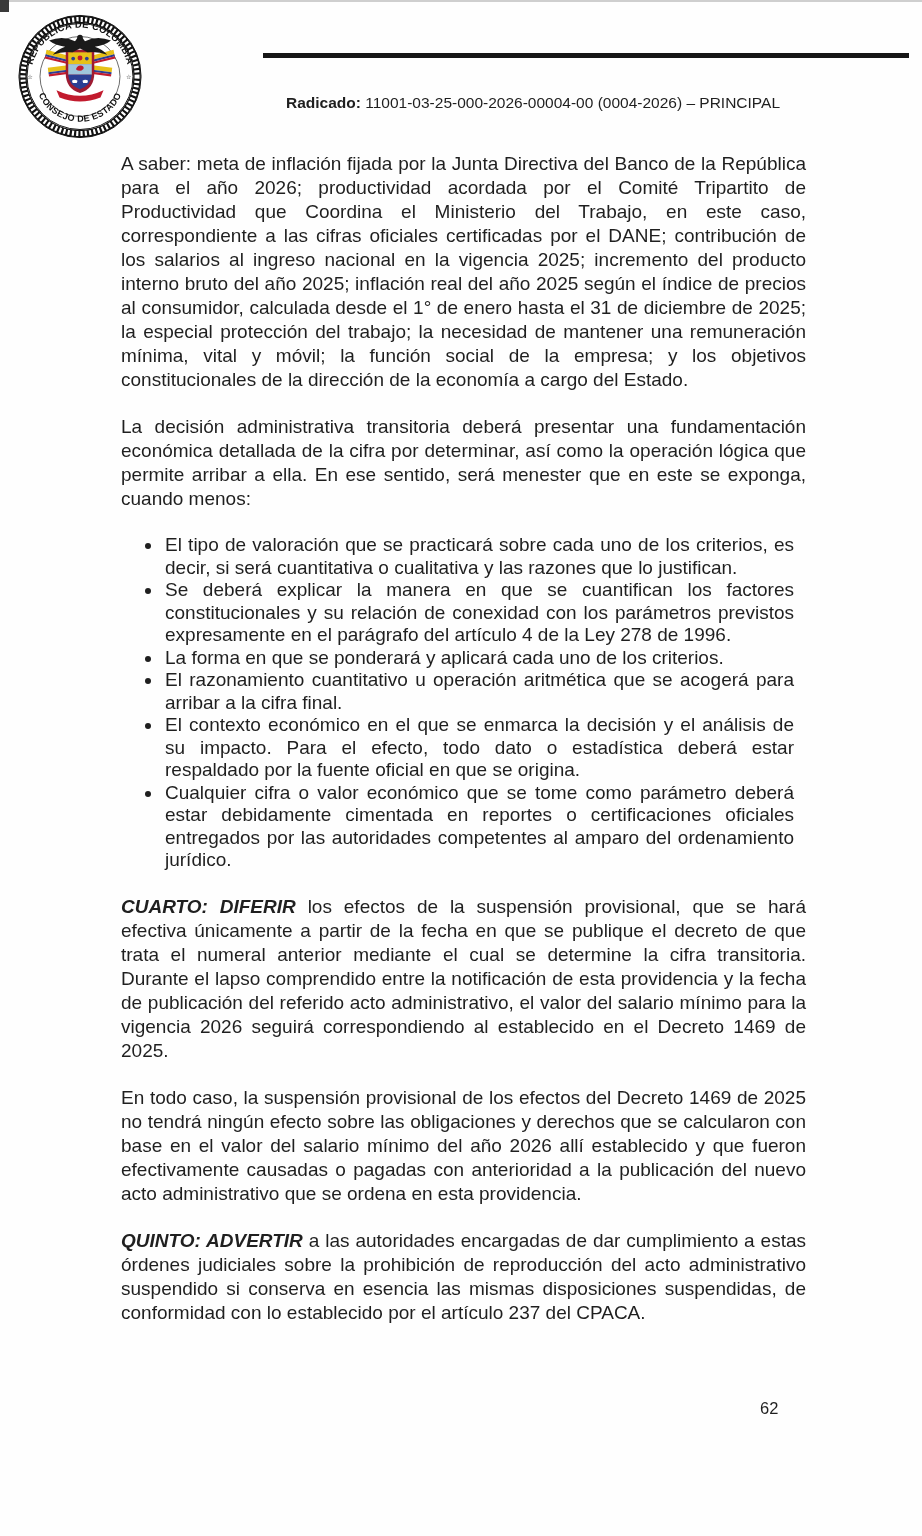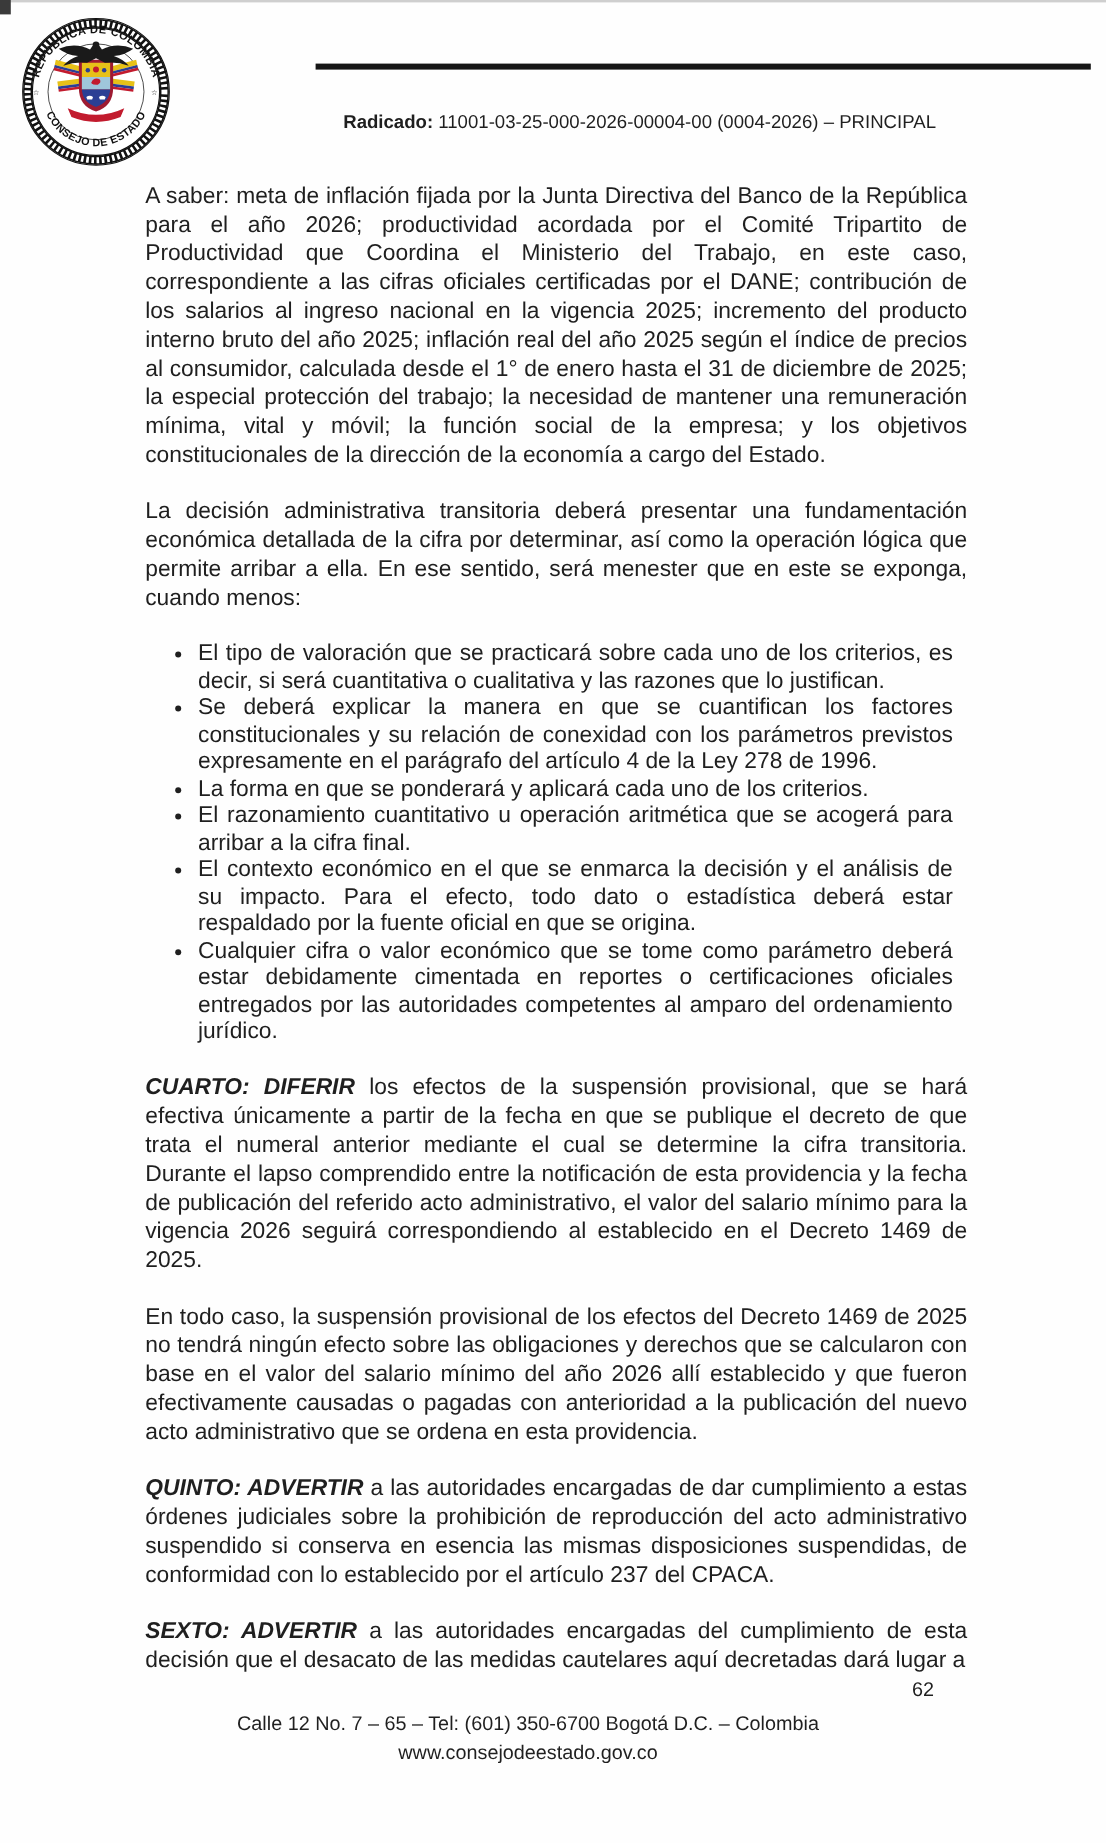--- a/index.html
+++ b/index.html
@@ -106,22 +106,17 @@
       <li>El tipo de valoración que se practicará sobre cada uno de los criterios, es decir, si será cuantitativa o cualitativa y las razones que lo justifican.</li>
       <li>Se deberá explicar la manera en que se cuantifican los factores constitucionales y su relación de conexidad con los parámetros previstos expresamente en el parágrafo del artículo 4 de la Ley 278 de 1996.</li>
       <li>La forma en que se ponderará y aplicará cada uno de los criterios.</li>
       <li>El razonamiento cuantitativo u operación aritmética que se acogerá para arribar a la cifra final.</li>
       <li>El contexto económico en el que se enmarca la decisión y el análisis de su impacto. Para el efecto, todo dato o estadística deberá estar respaldado por la fuente oficial en que se origina.</li>
       <li>Cualquier cifra o valor económico que se tome como parámetro deberá estar debidamente cimentada en reportes o certificaciones oficiales entregados por las autoridades competentes al amparo del ordenamiento jurídico.</li>
     </ul>
     <p><strong>CUARTO: DIFERIR</strong><span> los efectos de la suspensión provisional, que se hará efectiva únicamente a partir de la fecha en que se publique el decreto de que trata el numeral anterior mediante el cual se determine la cifra transitoria. Durante el lapso comprendido entre la notificación de esta providencia y la fecha de publicación del referido acto administrativo, el valor del salario mínimo para la vigencia 2026 seguirá correspondiendo al establecido en el Decreto 1469 de 2025.</span></p>
     <p>En todo caso, la suspensión provisional de los efectos del Decreto 1469 de 2025 no tendrá ningún efecto sobre las obligaciones y derechos que se calcularon con base en el valor del salario mínimo del año 2026 allí establecido y que fueron efectivamente causadas o pagadas con anterioridad a la publicación del nuevo acto administrativo que se ordena en esta providencia.</p>
     <p><strong>QUINTO: ADVERTIR</strong><span> a las autoridades encargadas de dar cumplimiento a estas órdenes judiciales sobre la prohibición de reproducción del acto administrativo suspendido si conserva en esencia las mismas disposiciones suspendidas, de conformidad con lo establecido por el artículo 237 del CPACA.</span></p>
-    <p><strong>SEXTO: ADVERTIR</strong><span> a las autoridades encargadas del cumplimiento de esta decisión que el desacato de las medidas cautelares aquí decretadas dará lugar a</span></p>
   </div>
 
   <div class="page-number">62</div>
-  <div class="footer">
-    <div>Calle 12 No. 7 – 65 – Tel: (601) 350-6700 Bogotá D.C. – Colombia</div>
-    <div>www.consejodeestado.gov.co</div>
-  </div>
 
 </div>
 
 </body></html>

